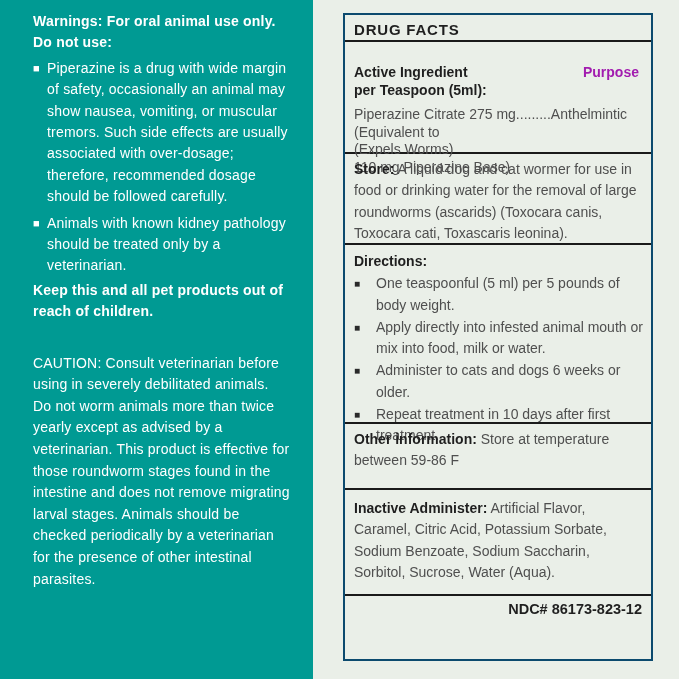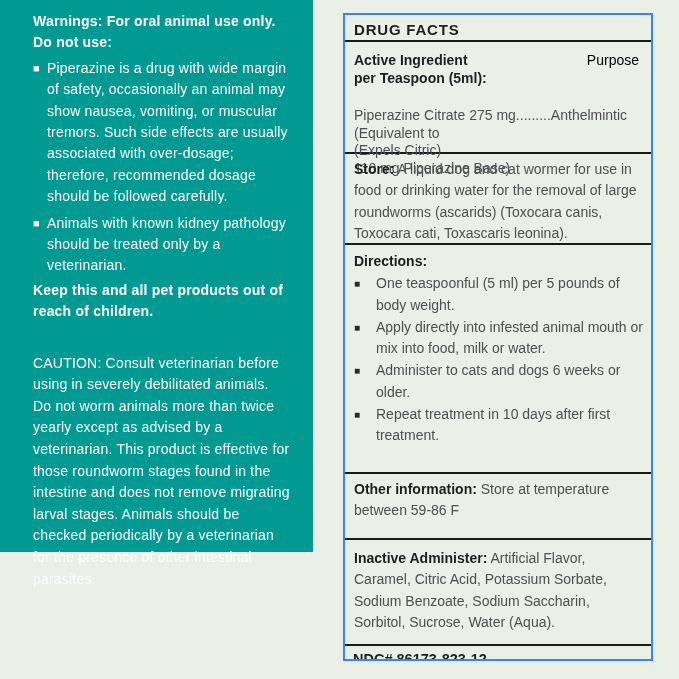--- a/index.html
+++ b/index.html
@@ -7,21 +7,21 @@
   body {
     font-family: "Liberation Sans", sans-serif;
     background: #EAEFE8;
     position: relative;
     overflow: hidden;
   }
   
   .left-panel {
     position: absolute;
     left: 0; top: 0;
-    width: 313px; height: 552px;
+    width: 313px; height: 679px;
     background: #009A93;
     color: #FFFFFF;
     padding: 11px 23px 0 33px;
     font-size: 14px;
     line-height: 21.4px;
     letter-spacing: 0.2px;
   }
   .lp-line { font-weight: bold; }
   .lp-bullet {
     display: flex;
@@ -40,62 +40,63 @@
   .lp-caution {
     margin-top: 30px;
     line-height: 21.6px;
   }
   .lp-caution .cap { font-weight: normal; margin-top: 8px; }
   
   .facts-box {
     position: absolute;
     left: 343px; top: 13px;
     width: 310px; height: 648px;
-    border: 2px solid #3b82f6;
+    border: 2px solid #0c4a6e;
     background: #EAEFE8;
     color: #4F4F4F;
     font-size: 14px;
     overflow: hidden;
   }
   .section {
     border-bottom: 2px solid #1A1A1A;
     padding: 6px 8px 0 9px;
     line-height: 21.3px;
   }
   .section:last-child { border-bottom: none; }
   .s-header {
     height: 27px;
     padding: 4px 8px 0 9px;
     font-weight: bold;
     font-size: 15px;
     color: #1F1F1F;
     letter-spacing: 0.8px;
   }
-  .s-active { height: 112px; padding-top: 9px; }
+  .s-active { height: 112px; padding-top: 21px; }
   .ai-head { display: flex; justify-content: space-between; }
   .ai-head-left { font-weight: bold; color: #1F1F1F; line-height: 18px; }
-  .ai-purpose { font-weight: normal; color: #000000; line-height: 18px; padding-right: 4px; }
-  .ai-lines { margin-top: 20px; line-height: 17.6px; }
+  .ai-purpose { font-weight: bold; color: #a21caf; line-height: 18px; padding-right: 4px; }
+  .ai-lines { margin-top: 7px; line-height: 17.6px; }
   .ai-row2 { display: flex; justify-content: space-between; flex-direction: column; }
   .s-uses { height: 91px; padding-top: 5px; }
-  .s-directions { height: 229px; }
+  .s-directions { height: 179px; }
   .dir-label, .lbl { font-weight: bold; color: #1F1F1F; }
   .dir-item { display: flex; margin-top: 1px; }
   .dir-item .sq {
     flex: 0 0 22px;
     font-size: 10px;
     line-height: 21.3px;
     color: #2A2A2A;
   }
   .dir-item .btxt { flex: 1; }
   .s-other { height: 66px; padding-top: 5px; }
   .s-inactive { height: 106px; padding-top: 8px; line-height: 21.4px; }
   .s-ndc {
     height: 26px;
     padding: 3px 9px 0 8px;
+    text-align: right;
     font-weight: bold;
     color: #1F1F1F;
     font-size: 14.5px;
   }
 </style>
 </head>
 <body>
 
 <div class="left-panel">
   <div class="lp-line">Warnings: For oral animal use only.</div>
@@ -127,21 +128,21 @@
       <div class="ai-head-left">
         <div>Active Ingredient</div>
         <div>per Teaspoon (5ml):</div>
       </div>
       <div class="ai-purpose">Purpose</div>
     </div>
     <div class="ai-lines">
       <div>Piperazine Citrate 275 mg.........Anthelmintic</div>
       <div class="ai-row2">
         <span>(Equivalent to</span>
-        <span>(Expels Citric)</span>
+        <span>(Expels Worms)</span>
       </div>
       <div>110 mg Piperazine Base)</div>
     </div>
   </div>
 
   <div class="section s-uses">
     <span class="lbl">Store:</span><span> A liquid dog and cat wormer for use in food or drinking water for the removal of large roundworms (ascarids) (Toxocara canis, Toxocara cati, Toxascaris leonina).</span>
   </div>
 
   <div class="section s-directions">

